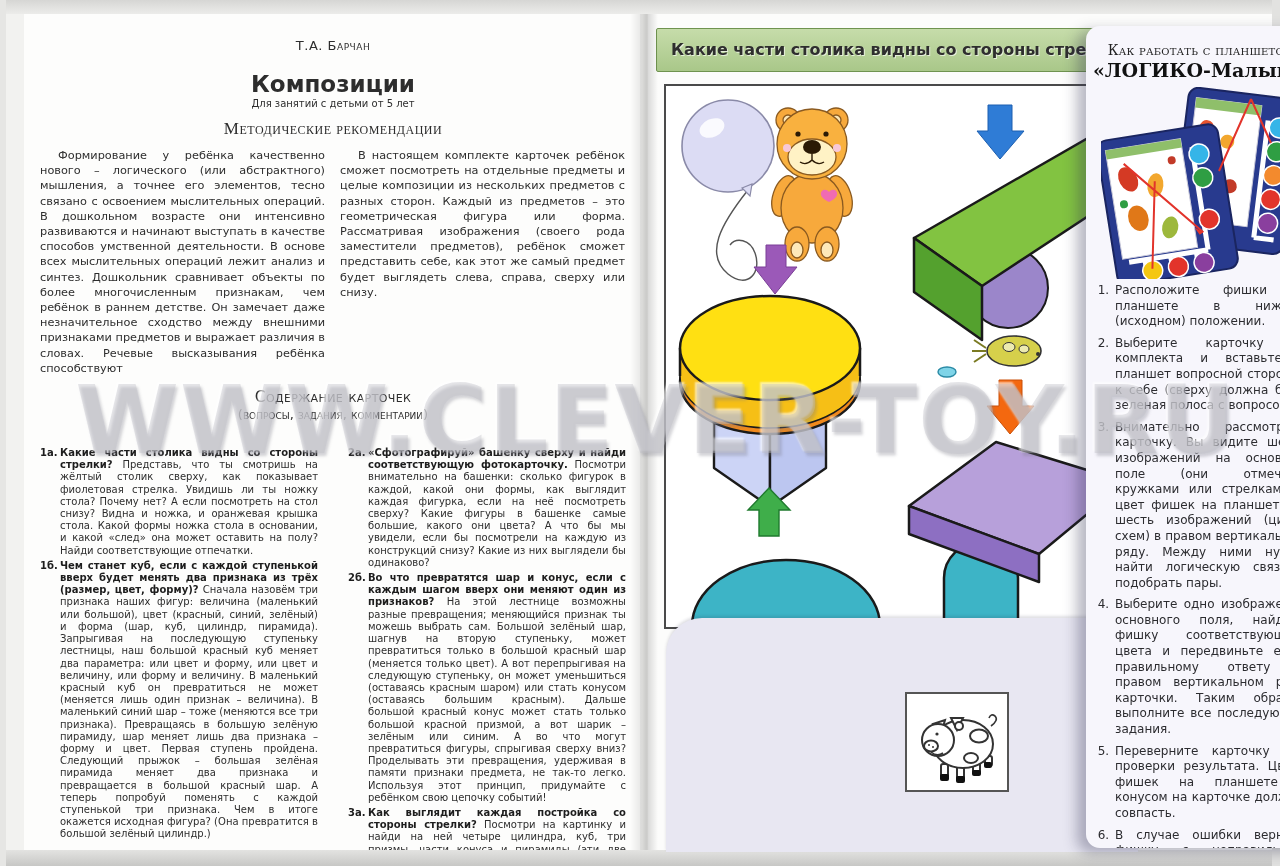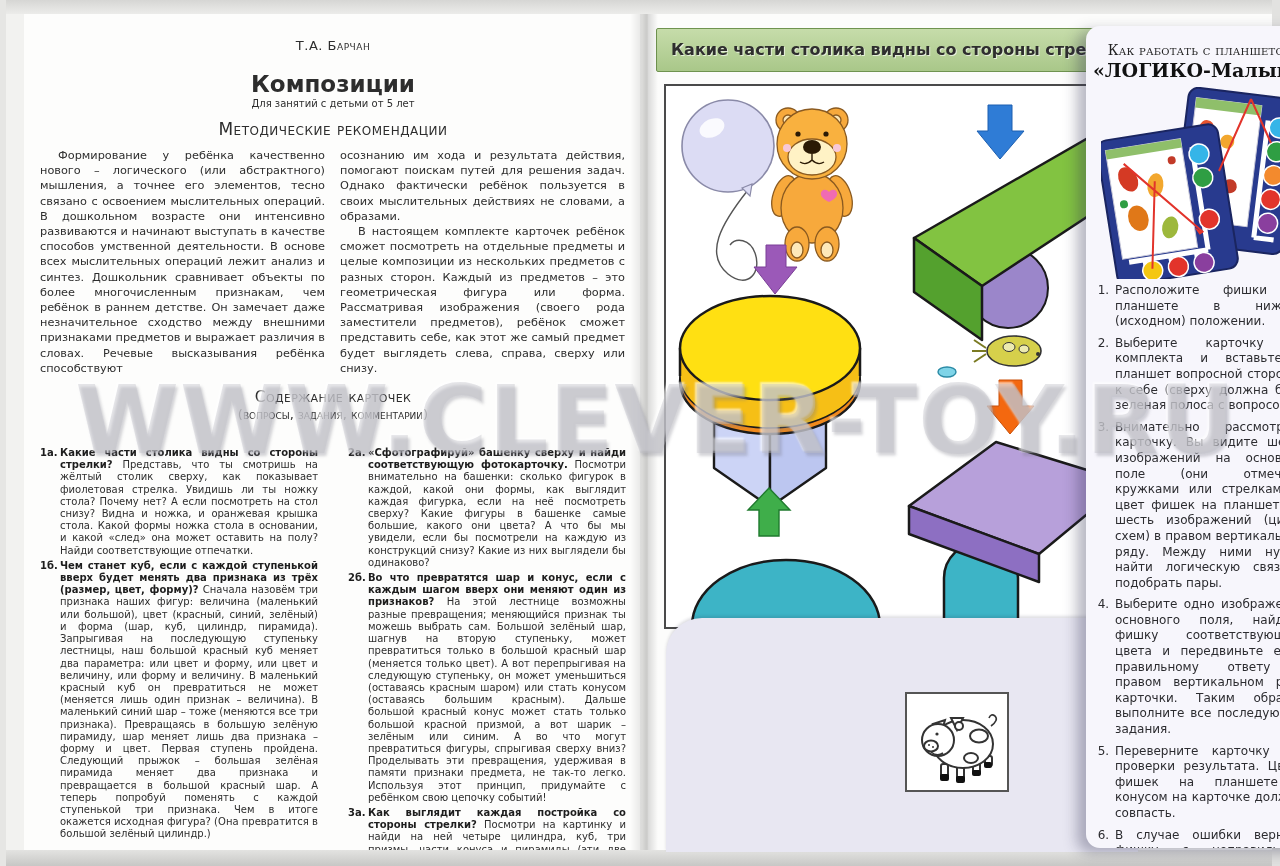--- a/index.html
+++ b/index.html
@@ -9,21 +9,21 @@
   .band-bottom{position:absolute;left:0;top:850px;width:1280px;height:16px;background:linear-gradient(#e3e3e1,#c7c7c5);}
   .band-left{position:absolute;left:0;top:0;width:6px;height:866px;background:#e6e6e4;}
   .band-right{position:absolute;right:0;top:0;width:8px;height:866px;background:#e2e2e0;}
 
   .left-page{position:absolute;left:24px;top:14px;width:616px;height:836px;background:#fdfdfc;overflow:hidden;z-index:2;}
   .lp-inner{padding:14px 14px 0 16px;}
   .smallcaps{font-variant:small-caps;}
   .author{text-align:center;font-size:13px;letter-spacing:.5px;margin-top:10px;}
   .book-title{text-align:center;font-size:23px;font-weight:700;margin-top:18px;}
   .book-subtitle{text-align:center;font-size:10px;margin-top:1px;}
-  .section-title{text-align:center;font-size:17px;letter-spacing:.5px;margin-top:10px;margin-bottom:9px;}
+  .section-title{text-align:center;font-size:17px;letter-spacing:.5px;margin-top:10px;margin-bottom:9px;font-family:Liberation Serif, serif;}
   .intro{display:flex;gap:15px;}
   .intro .col{width:285px;font-size:11.3px;line-height:15.2px;text-align:justify;}
   .intro p{margin:0;}
   .indent{text-indent:18px;}
   .contents-title{text-align:center;font-size:15.5px;letter-spacing:.4px;margin-top:12px;}
   .contents-subtitle{text-align:center;font-size:13px;margin-top:1px;margin-bottom:25px;}
   .cards{display:flex;gap:30px;}
   .cards .col{width:286px;font-size:10px;line-height:12.2px;text-align:justify;overflow:hidden;height:410px;}
   .ci{position:relative;padding-left:20px;margin-bottom:3px;}
   .ci .num{position:absolute;left:0;top:0;font-weight:700;color:#1d1d1d;}
@@ -73,21 +73,20 @@
       <div class="author smallcaps">Т.А. Барчан</div>
       <div class="book-title">Композиции</div>
       <div class="book-subtitle">Для занятий с детьми от 5 лет</div>
       <div class="section-title smallcaps">Методические рекомендации</div>
 
       <div class="intro">
         <div class="col">
           <p class="indent">Формирование у ребёнка качественно нового – логического (или абстрактного) мышления, а точнее его элементов, тесно связано с освоением мыслительных операций. В дошкольном возрасте они интенсивно развиваются и начинают выступать в качестве способов умственной деятельности. В основе всех мыслительных операций лежит анализ и синтез. Дошкольник сравнивает объекты по более многочисленным признакам, чем ребёнок в раннем детстве. Он замечает даже незначительное сходство между внешними признаками предметов и выражает различия в словах. Речевые высказывания ребёнка способствуют</p>
         </div>
         <div class="col">
-          <p>осознанию им хода и результата действия, помогают поискам путей для решения задач. Однако фактически ребёнок пользуется в своих мыслительных действиях не словами, а образами.</p>
           <p class="indent">В настоящем комплекте карточек ребёнок сможет посмотреть на отдельные предметы и целые композиции из нескольких предметов с разных сторон. Каждый из предметов – это геометрическая фигура или форма. Рассматривая изображения (своего рода заместители предметов), ребёнок сможет представить себе, как этот же самый предмет будет выглядеть слева, справа, сверху или снизу.</p>
         </div>
       </div>
 
       <div class="contents-title smallcaps">Содержание карточек</div>
       <div class="contents-subtitle smallcaps">(вопросы, задания, комментарии)</div>
 
       <div class="cards">
         <div class="col">
           <div class="ci">

